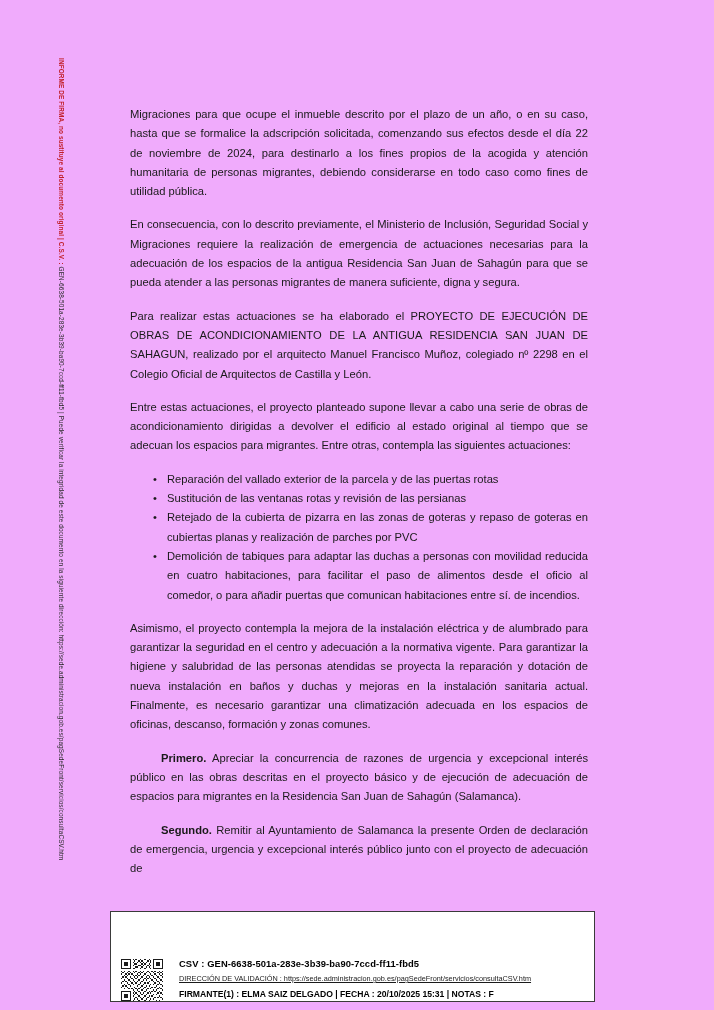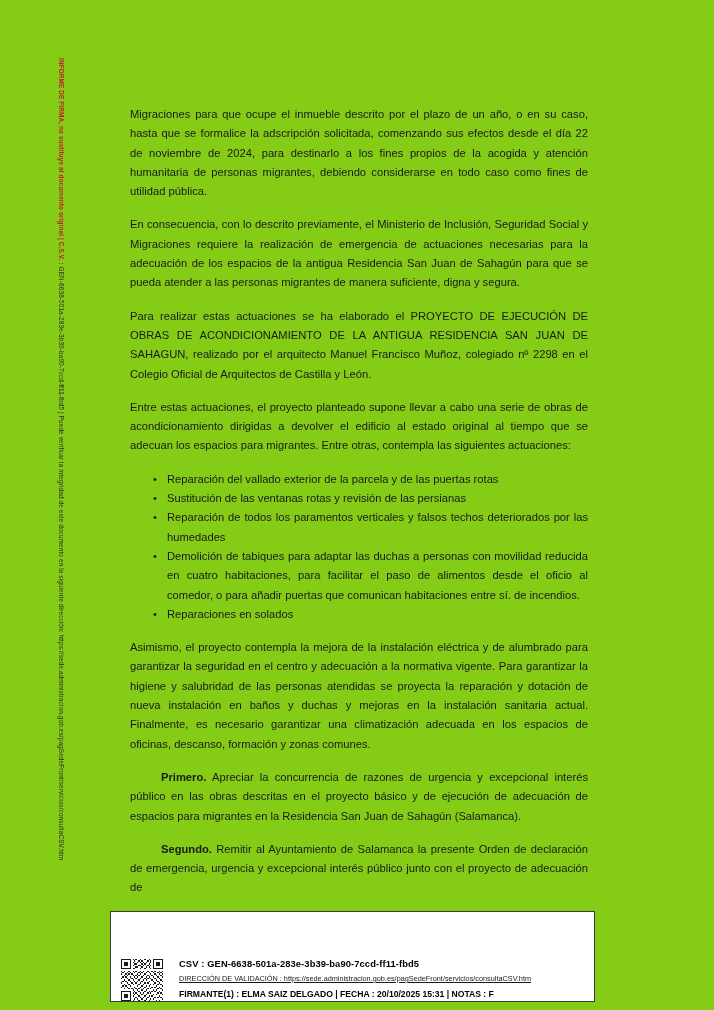--- a/index.html
+++ b/index.html
@@ -9,21 +9,21 @@
     background: #ffffff;
   }
   body {
     font-family: "Liberation Sans", sans-serif;
     color: #000000;
   }
   .page {
     position: relative;
     width: 714px;
     height: 1010px;
-    background: #84cc16;
+    background: #f0abfc;
     overflow: hidden;
     box-sizing: border-box;
   }
 
   
   .sidebar-stamp {
     position: absolute;
     left: 52px;
     top: 58px;
     height: 18px;
@@ -161,23 +161,22 @@
   <div class="content">
 
     <p class="para">Migraciones para que ocupe el inmueble descrito por el plazo de un año, o en su caso, hasta que se formalice la adscripción solicitada, comenzando sus efectos desde el día 22 de noviembre de 2024, para destinarlo a los fines propios de la acogida y atención humanitaria de personas migrantes, debiendo considerarse en todo caso como fines de utilidad pública.</p>
     <p class="para">En consecuencia, con lo descrito previamente, el Ministerio de Inclusión, Seguridad Social y Migraciones requiere la realización de emergencia de actuaciones necesarias para la adecuación de los espacios de la antigua Residencia San Juan de Sahagún para que se pueda atender a las personas migrantes de manera suficiente, digna y segura.</p>
     <p class="para">Para realizar estas actuaciones se ha elaborado el PROYECTO DE EJECUCIÓN DE OBRAS DE ACONDICIONAMIENTO DE LA ANTIGUA RESIDENCIA SAN JUAN DE SAHAGUN, realizado por el arquitecto Manuel Francisco Muñoz, colegiado nº 2298 en el Colegio Oficial de Arquitectos de Castilla y León.</p>
     <p class="para">Entre estas actuaciones, el proyecto planteado supone llevar a cabo una serie de obras de acondicionamiento dirigidas a devolver el edificio al estado original al tiempo que se adecuan los espacios para migrantes. Entre otras, contempla las siguientes actuaciones:</p>
 
     <ul class="bullets">
       <li>Reparación del vallado exterior de la parcela y de las puertas rotas</li>
       <li>Sustitución de las ventanas rotas y revisión de las persianas</li>
-      <li>Reparación de todos los paramentos verticales y falsos techos deteriorados por las humedades</li>
+      <li>Retejado de la cubierta de pizarra en las zonas de goteras y repaso de goteras en cubiertas planas y realización de parches por PVC</li>
       <li>Demolición de tabiques para adaptar las duchas a personas con movilidad reducida en cuatro habitaciones, para facilitar el paso de alimentos desde el oficio al comedor, o para añadir puertas que comunican habitaciones entre sí. de incendios.</li>
-      <li>Reparaciones en solados</li>
     </ul>
 
     <p class="para">Asimismo, el proyecto contempla la mejora de la instalación eléctrica y de alumbrado para garantizar la seguridad en el centro y adecuación a la normativa vigente. Para garantizar la higiene y salubridad de las personas atendidas se proyecta la reparación y dotación de nueva instalación en baños y duchas y mejoras en la instalación sanitaria actual. Finalmente, es necesario garantizar una climatización adecuada en los espacios de oficinas, descanso, formación y zonas comunes.</p>
 
     <p class="para"><span class="lead">Primero.</span><span> Apreciar la concurrencia de razones de urgencia y excepcional interés público en las obras descritas en el proyecto básico y de ejecución de adecuación de espacios para migrantes en la Residencia San Juan de Sahagún (Salamanca).</span></p>
 
     <p class="para"><span class="lead">Segundo.</span><span> Remitir al Ayuntamiento de Salamanca la presente Orden de declaración de emergencia, urgencia y excepcional interés público junto con el proyecto de adecuación de</span></p>
 
   </div>
 

